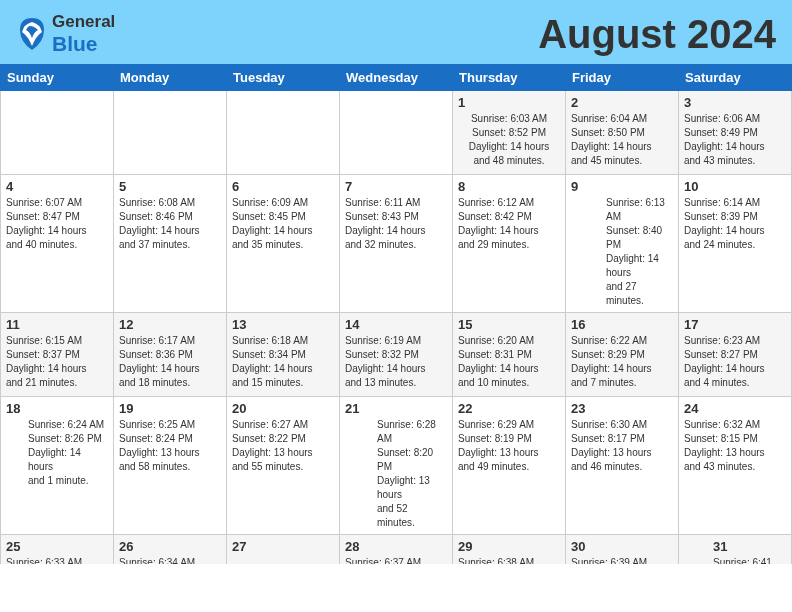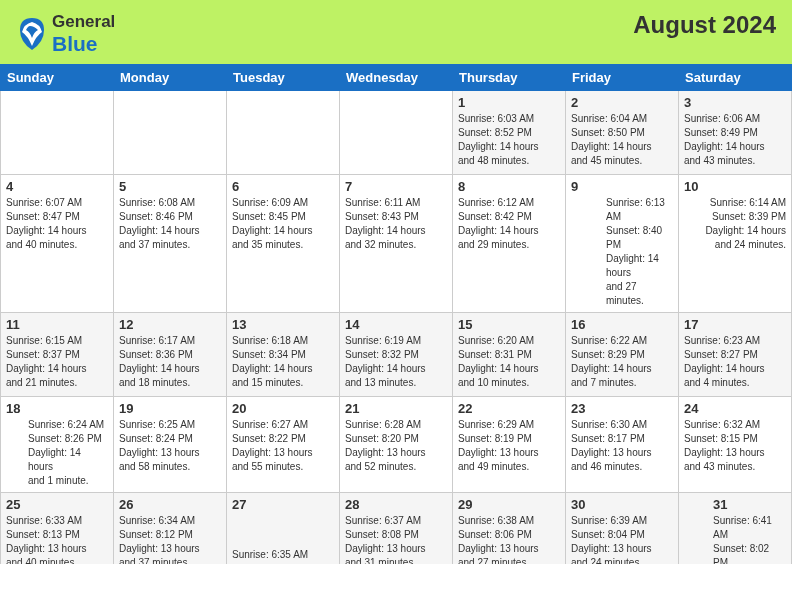--- a/index.html
+++ b/index.html
@@ -2,34 +2,34 @@
 <html><head>
   <meta charset="utf-8">
   <style>
     * { margin: 0; padding: 0; box-sizing: border-box; }
     body { width: 792px; height: 612px; font-family: Arial, sans-serif; background: #fff; overflow: hidden; }
 
     .header { display: flex; align-items: flex-start; justify-content: space-between; padding: 12px 16px 8px 16px; }
     .logo { display: flex; align-items: center; gap: 4px; }
 
     .title-block { text-align: right; }
-    .title-month { font-size: 24px; font-weight: bold; color: #333; line-height: 1.1; }
+    .title-month { font-size: 40px; font-weight: bold; color: #333; line-height: 1.1; }
     .title-location { font-size: 16px; color: #555; }
 
     .calendar { width: 100%; border-collapse: collapse; table-layout: fixed; }
     .calendar th { background: #1a6fc4; color: #fff; text-align: left; padding: 5px 6px; font-size: 13px; font-weight: bold; border: 1px solid #1a6fc4; }
     .calendar td { border: 1px solid #ccc; vertical-align: top; padding: 4px 5px; font-size: 10.5px; color: #333; background: #fff; height: 84px; }
     .calendar td.empty { background: #fff; }
     .day-number { font-size: 13px; font-weight: bold; display: block; margin-bottom: 2px; }
     .day-info { font-size: 10px; line-height: 1.4; color: #333; }
   </style>
 </head>
 <body>
 
-<div style="width:792px;height:564px;overflow:hidden;background:#bef264;">
+<div style="width:792px;height:564px;overflow:hidden;background:#7dd3fc;">
 
   <div class="header">
     <div class="logo">
 
       <svg width="32" height="36" viewBox="0 0 32 36">
         <path d="M16 2 Q28 2 28 14 Q28 26 16 34 Q4 26 4 14 Q4 2 16 2Z" fill="#1a6fc4"></path>
         <path d="M16 6 Q24 8 26 16 Q20 20 16 30 Q12 20 6 16 Q8 8 16 6Z" fill="#fff"></path>
         <path d="M14 10 Q18 10 22 14 Q18 16 16 22 Q14 16 10 14 Q12 10 14 10Z" fill="#1a6fc4"></path>
       </svg>
       <div>
@@ -55,21 +55,21 @@
       </tr>
     </thead>
     <tbody id="calendar-body">
     <tr>
           <td class="empty" style="background: rgb(255, 255, 255);"></td>
           <td class="empty" style="background: rgb(255, 255, 255);"></td>
           <td class="empty" style="background: rgb(255, 255, 255);"></td>
           <td class="empty" style="background: rgb(255, 255, 255);"></td>
           <td style="background: rgb(245, 245, 245);">
             <span class="day-number">1</span>
-            <div class="day-info" style="white-space: pre-line;">Sunrise: 6:03 AM
+            <div class="day-info" style="white-space: pre-line; text-align: center;">Sunrise: 6:03 AM
 Sunset: 8:52 PM
 Daylight: 14 hours
 and 48 minutes.</div>
           </td>
           <td style="background: rgb(245, 245, 245);">
             <span class="day-number">2</span>
             <div class="day-info" style="white-space: pre-line;">Sunrise: 6:04 AM
 Sunset: 8:50 PM
 Daylight: 14 hours
 and 45 minutes.</div>
@@ -120,21 +120,21 @@
           </td>
           <td>
             <span class="day-number">9</span>
             <div class="day-info" style="white-space: pre-line; margin-left: 35px;">Sunrise: 6:13 AM
 Sunset: 8:40 PM
 Daylight: 14 hours
 and 27 minutes.</div>
           </td>
           <td>
             <span class="day-number">10</span>
-            <div class="day-info" style="white-space: pre-line; text-align: right;">Sunrise: 6:14 AM
+            <div class="day-info" style="white-space: pre-line;">Sunrise: 6:14 AM
 Sunset: 8:39 PM
 Daylight: 14 hours
 and 24 minutes.</div>
           </td>
         </tr>
         <tr>
           <td style="background: rgb(245, 245, 245);">
             <span class="day-number">11</span>
             <div class="day-info" style="white-space: pre-line;">Sunrise: 6:15 AM
 Sunset: 8:37 PM
@@ -201,21 +201,21 @@
           </td>
           <td>
             <span class="day-number">20</span>
             <div class="day-info" style="white-space: pre-line;">Sunrise: 6:27 AM
 Sunset: 8:22 PM
 Daylight: 13 hours
 and 55 minutes.</div>
           </td>
           <td>
             <span class="day-number">21</span>
-            <div class="day-info" style="white-space: pre-line;">Sunrise: 6:28 AM
+            <div class="day-info" style="white-space: pre-line; margin-left: 32px;">Sunrise: 6:28 AM
 Sunset: 8:20 PM
 Daylight: 13 hours
 and 52 minutes.</div>
           </td>
           <td>
             <span class="day-number">22</span>
             <div class="day-info" style="white-space: pre-line;">Sunrise: 6:29 AM
 Sunset: 8:19 PM
 Daylight: 13 hours
 and 49 minutes.</div>

